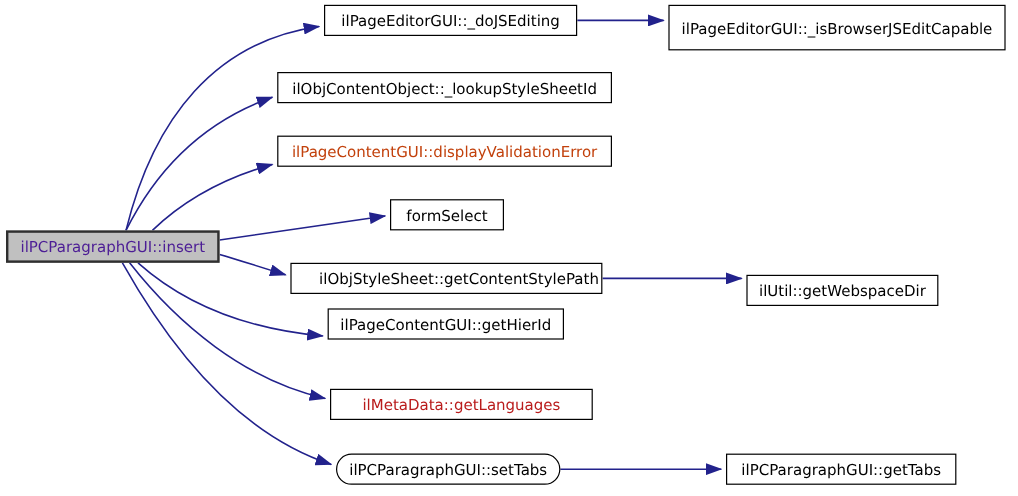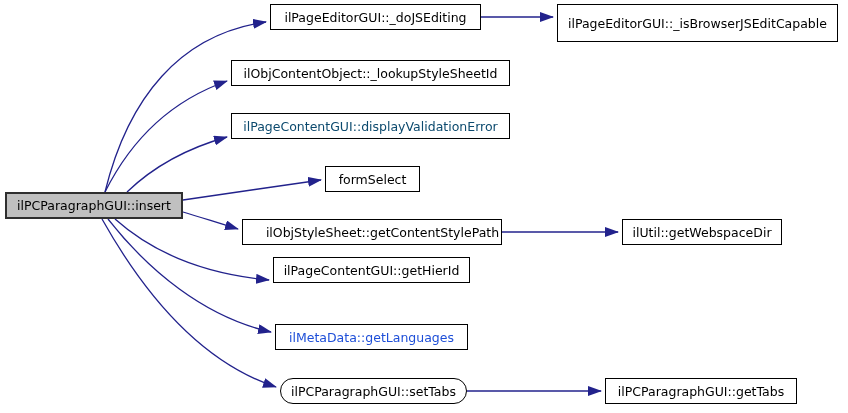--- a/index.html
+++ b/index.html
@@ -62,26 +62,26 @@
       <path d="M183,200 C225,194 278,186 321,180" stroke="#22228c" marker-end="url(#arrow)"></path>
       <path d="M183,212 C200,217 218,223 238,229" stroke="#22228c" marker-end="url(#arrow)"></path>
       <path d="M115,219 C152,252 204,274 269,280" stroke="#22228c" marker-end="url(#arrow)"></path>
       <path d="M108,219 C148,270 204,317 271,332" stroke="#22228c" marker-end="url(#arrow)"></path>
       <path d="M102,219 C143,292 200,362 276,387" stroke="#22228c" marker-end="url(#arrow)"></path>
       <path d="M481,17 L553,17" stroke="#22228c" marker-end="url(#arrow)"></path>
       <path d="M502,232 L618,232" stroke="#22228c" marker-end="url(#arrow)"></path>
       <path d="M467,391 L601,391" stroke="#22228c" marker-end="url(#arrow)"></path>
     </svg>
   <div id="nodes-layer">
-      <div class="node current" style="left: 5px; top: 192px; width: 178px; height: 27px; background: rgb(192, 192, 192); border-color: rgb(47, 47, 47); color: #000000;">ilPCParagraphGUI::insert</div>
+      <div class="node current" style="left: 5px; top: 192px; width: 178px; height: 27px; background: rgb(192, 192, 192); border-color: rgb(47, 47, 47); color: #4c1d95;">ilPCParagraphGUI::insert</div>
       <div class="node" style="left: 270px; top: 4px; width: 211px; height: 26px; background: rgb(255, 255, 255); border-color: rgb(0, 0, 0); color: rgb(0, 0, 0);">ilPageEditorGUI::_doJSEditing</div>
       <div class="node" style="left: 557px; top: 4px; width: 281px; height: 38px; background: rgb(255, 255, 255); border-color: rgb(0, 0, 0); color: rgb(0, 0, 0);">ilPageEditorGUI::_isBrowserJSEditCapable</div>
       <div class="node" style="left: 231px; top: 60px; width: 279px; height: 26px; background: rgb(255, 255, 255); border-color: rgb(0, 0, 0); color: rgb(0, 0, 0);">ilObjContentObject::_lookupStyleSheetId</div>
-      <div class="node" style="left: 231px; top: 113px; width: 279px; height: 26px; background: rgb(255, 255, 255); border-color: rgb(0, 0, 0); color: #0c4a6e;">ilPageContentGUI::displayValidationError</div>
+      <div class="node" style="left: 231px; top: 113px; width: 279px; height: 26px; background: rgb(255, 255, 255); border-color: rgb(0, 0, 0); color: #c2410c;">ilPageContentGUI::displayValidationError</div>
       <div class="node" style="left: 325px; top: 166px; width: 95px; height: 26px; background: rgb(255, 255, 255); border-color: rgb(0, 0, 0); color: rgb(0, 0, 0);">formSelect</div>
       <div class="node" style="left: 242px; top: 219px; width: 260px; height: 26px; background: rgb(255, 255, 255); border-color: rgb(0, 0, 0); color: rgb(0, 0, 0); padding-left: 21px;">ilObjStyleSheet::getContentStylePath</div>
-      <div class="node" style="left: 622px; top: 219px; width: 160px; height: 26px; background: rgb(255, 255, 255); border-color: rgb(0, 0, 0); color: rgb(0, 0, 0); text-align: right;">ilUtil::getWebspaceDir</div>
+      <div class="node" style="left: 622px; top: 229px; width: 160px; height: 26px; background: rgb(255, 255, 255); border-color: rgb(0, 0, 0); color: rgb(0, 0, 0); text-align: right;">ilUtil::getWebspaceDir</div>
       <div class="node" style="left: 273px; top: 257px; width: 197px; height: 26px; background: rgb(255, 255, 255); border-color: rgb(0, 0, 0); color: rgb(0, 0, 0);">ilPageContentGUI::getHierId</div>
-      <div class="node" style="left: 275px; top: 324px; width: 193px; height: 26px; background: rgb(255, 255, 255); border-color: rgb(0, 0, 0); color: #1d4ed8;">ilMetaData::getLanguages</div>
+      <div class="node" style="left: 275px; top: 324px; width: 219px; height: 26px; background: rgb(255, 255, 255); border-color: rgb(0, 0, 0); color: #b91c1c;">ilMetaData::getLanguages</div>
       <div class="node" style="left: 280px; top: 378px; width: 187px; height: 26px; background: rgb(255, 255, 255); border-color: rgb(0, 0, 0); color: rgb(0, 0, 0); border-radius: 13px;">ilPCParagraphGUI::setTabs</div>
       <div class="node" style="left: 605px; top: 378px; width: 192px; height: 26px; background: rgb(255, 255, 255); border-color: rgb(0, 0, 0); color: rgb(0, 0, 0);">ilPCParagraphGUI::getTabs</div>
     </div>
 </div>
 
 </body></html>

